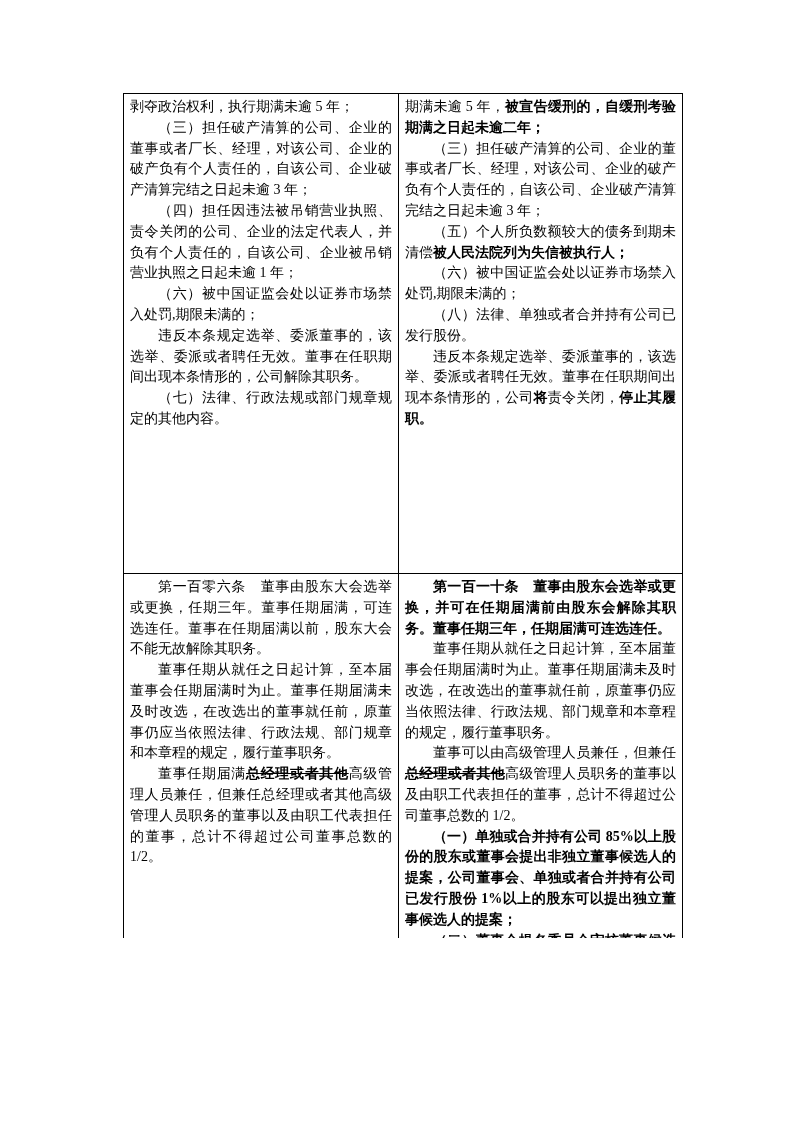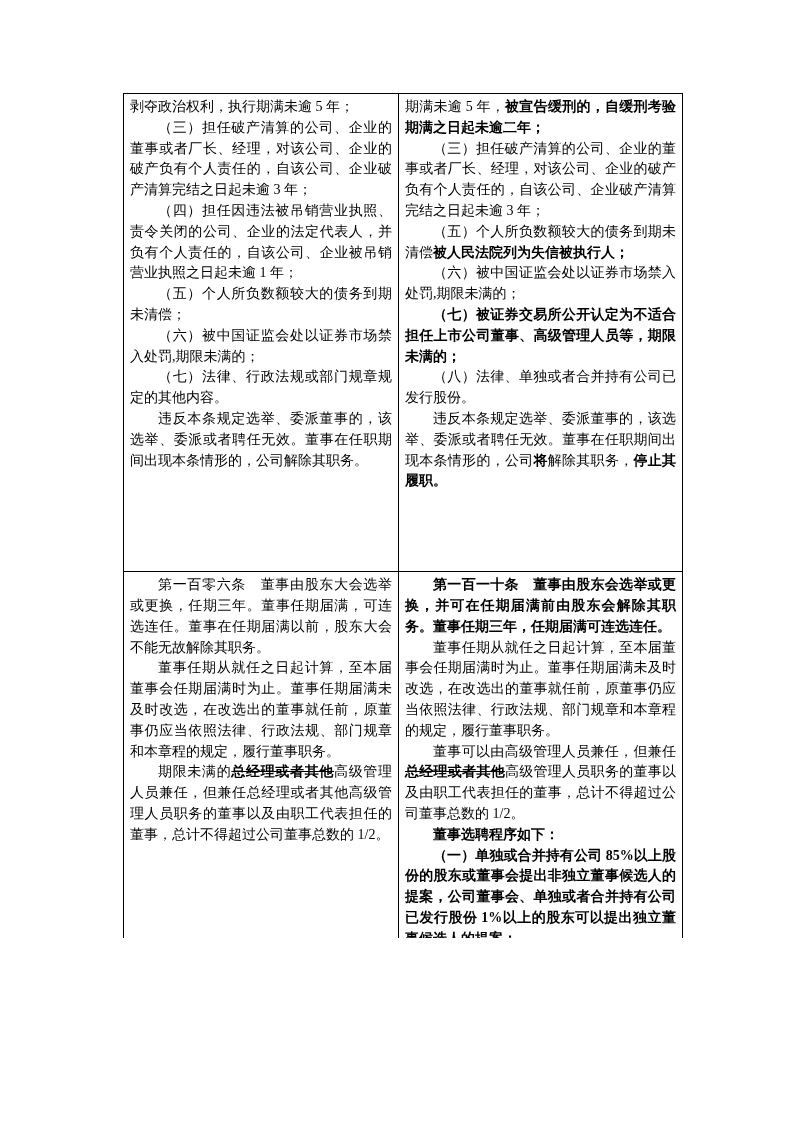--- a/index.html
+++ b/index.html
@@ -46,45 +46,42 @@
 </head>
 <body>
 
 <div class="page">
   <div class="doc-table">
       <div class="doc-row row-1">
         <div class="doc-cell left">
           <p class="para no-indent"><span class="">剥夺政治权利，执行期满未逾 5 年；</span></p>
           <p class="para"><span class="">（三）担任破产清算的公司、企业的董事或者厂长、经理，对该公司、企业的破产负有个人责任的，自该公司、企业破产清算完结之日起未逾 3 年；</span></p>
           <p class="para"><span class="">（四）担任因违法被吊销营业执照、责令关闭的公司、企业的法定代表人，并负有个人责任的，自该公司、企业被吊销营业执照之日起未逾 1 年；</span></p>
-          <p class="para"><span class="">（五）个人所负数额较大的债务到期未清偿；</span></p>
           <p class="para"><span class="">（六）被中国证监会处以证券市场禁入处罚,期限未满的；</span></p>
+          <p class="para"><span class="">违反本条规定选举、委派董事的，该选举、委派或者聘任无效。董事在任职期间出现本条情形的，公司解除其职务。</span></p>
           <p class="para"><span class="">（七）法律、行政法规或部门规章规定的其他内容。</span></p>
-          <p class="para"><span class="">违反本条规定选举、委派董事的，该选举、委派或者聘任无效。董事在任职期间出现本条情形的，公司解除其职务。</span></p>
         </div>
         <div class="doc-cell right">
           <p class="para no-indent"><span class="">期满未逾 5 年，</span><span class="run-bold ">被宣告缓刑的，自缓刑考验期满之日起未逾二年；</span></p>
           <p class="para"><span class="">（三）担任破产清算的公司、企业的董事或者厂长、经理，对该公司、企业的破产负有个人责任的，自该公司、企业破产清算完结之日起未逾 3 年；</span></p>
           <p class="para"><span class="">（五）个人所负数额较大的债务到期未清偿</span><span class="run-bold ">被人民法院列为失信被执行人；</span></p>
           <p class="para"><span class="">（六）被中国证监会处以证券市场禁入处罚,期限未满的；</span></p>
-          <p class="para"><span class="run-bold ">（七）被证券交易所公开认定为不适合担任上市公司董事、高级管理人员等，期限未满的；</span></p>
           <p class="para"><span class="">（八）法律、单独或者合并持有公司已发行股份。</span></p>
-          <p class="para"><span class="">违反本条规定选举、委派董事的，该选举、委派或者聘任无效。董事在任职期间出现本条情形的，公司</span><span class="run-bold ">将</span><span class="">解除其职务，</span><span class="run-bold ">停止其履职。</span></p>
+          <p class="para"><span class="">违反本条规定选举、委派董事的，该选举、委派或者聘任无效。董事在任职期间出现本条情形的，公司</span><span class="run-bold ">将</span><span class="">责令关闭，</span><span class="run-bold ">停止其履职。</span></p>
         </div>
       </div>
       <div class="doc-row row-2">
         <div class="doc-cell left">
           <p class="para"><span class="">第一百零六条　董事由股东大会选举或更换，任期三年。董事任期届满，可连选连任。董事在任期届满以前，股东大会不能无故解除其职务。</span></p>
           <p class="para"><span class="">董事任期从就任之日起计算，至本届董事会任期届满时为止。董事任期届满未及时改选，在改选出的董事就任前，原董事仍应当依照法律、行政法规、部门规章和本章程的规定，履行董事职务。</span></p>
-          <p class="para"><span class="">期限未满的</span><span class="run-bold run-strike">总经理或者其他</span><span class="">高级管理人员兼任，但兼任总经理或者其他高级管理人员职务的董事以及由职工代表担任的董事，总计不得超过公司董事总数的 1/2。</span></p>
+          <p class="para"><span class="">董事任期届满</span><span class="run-bold run-strike">总经理或者其他</span><span class="">高级管理人员兼任，但兼任总经理或者其他高级管理人员职务的董事以及由职工代表担任的董事，总计不得超过公司董事总数的 1/2。</span></p>
         </div>
         <div class="doc-cell right">
           <p class="para"><span class="run-bold ">第一百一十条　董事由股东会选举或更换，并可在任期届满前由股东会解除其职务。董事任期三年，任期届满可连选连任。</span></p>
           <p class="para"><span class="">董事任期从就任之日起计算，至本届董事会任期届满时为止。董事任期届满未及时改选，在改选出的董事就任前，原董事仍应当依照法律、行政法规、部门规章和本章程的规定，履行董事职务。</span></p>
           <p class="para"><span class="">董事可以由高级管理人员兼任，但兼任</span><span class="run-bold run-strike">总经理或者其他</span><span class="">高级管理人员职务的董事以及由职工代表担任的董事，总计不得超过公司董事总数的 1/2。</span></p>
-          <p class="para"><span class="run-bold ">董事选聘程序如下：</span></p>
           <p class="para"><span class="run-bold ">（一）单独或合并持有公司 85%以上股份的股东或董事会提出非独立董事候选人的提案，公司董事会、单独或者合并持有公司已发行股份 1%以上的股东可以提出独立董事候选人的提案；</span></p>
           <p class="para"><span class="run-bold ">（二）董事会提名委员会审核董事候选人资格；</span></p>
           <p class="para"><span class="run-bold ">（三）董事会审核董事候选人提案并提</span></p>
         </div>
       </div>
     </div>
 </div>
 
 </body></html>

